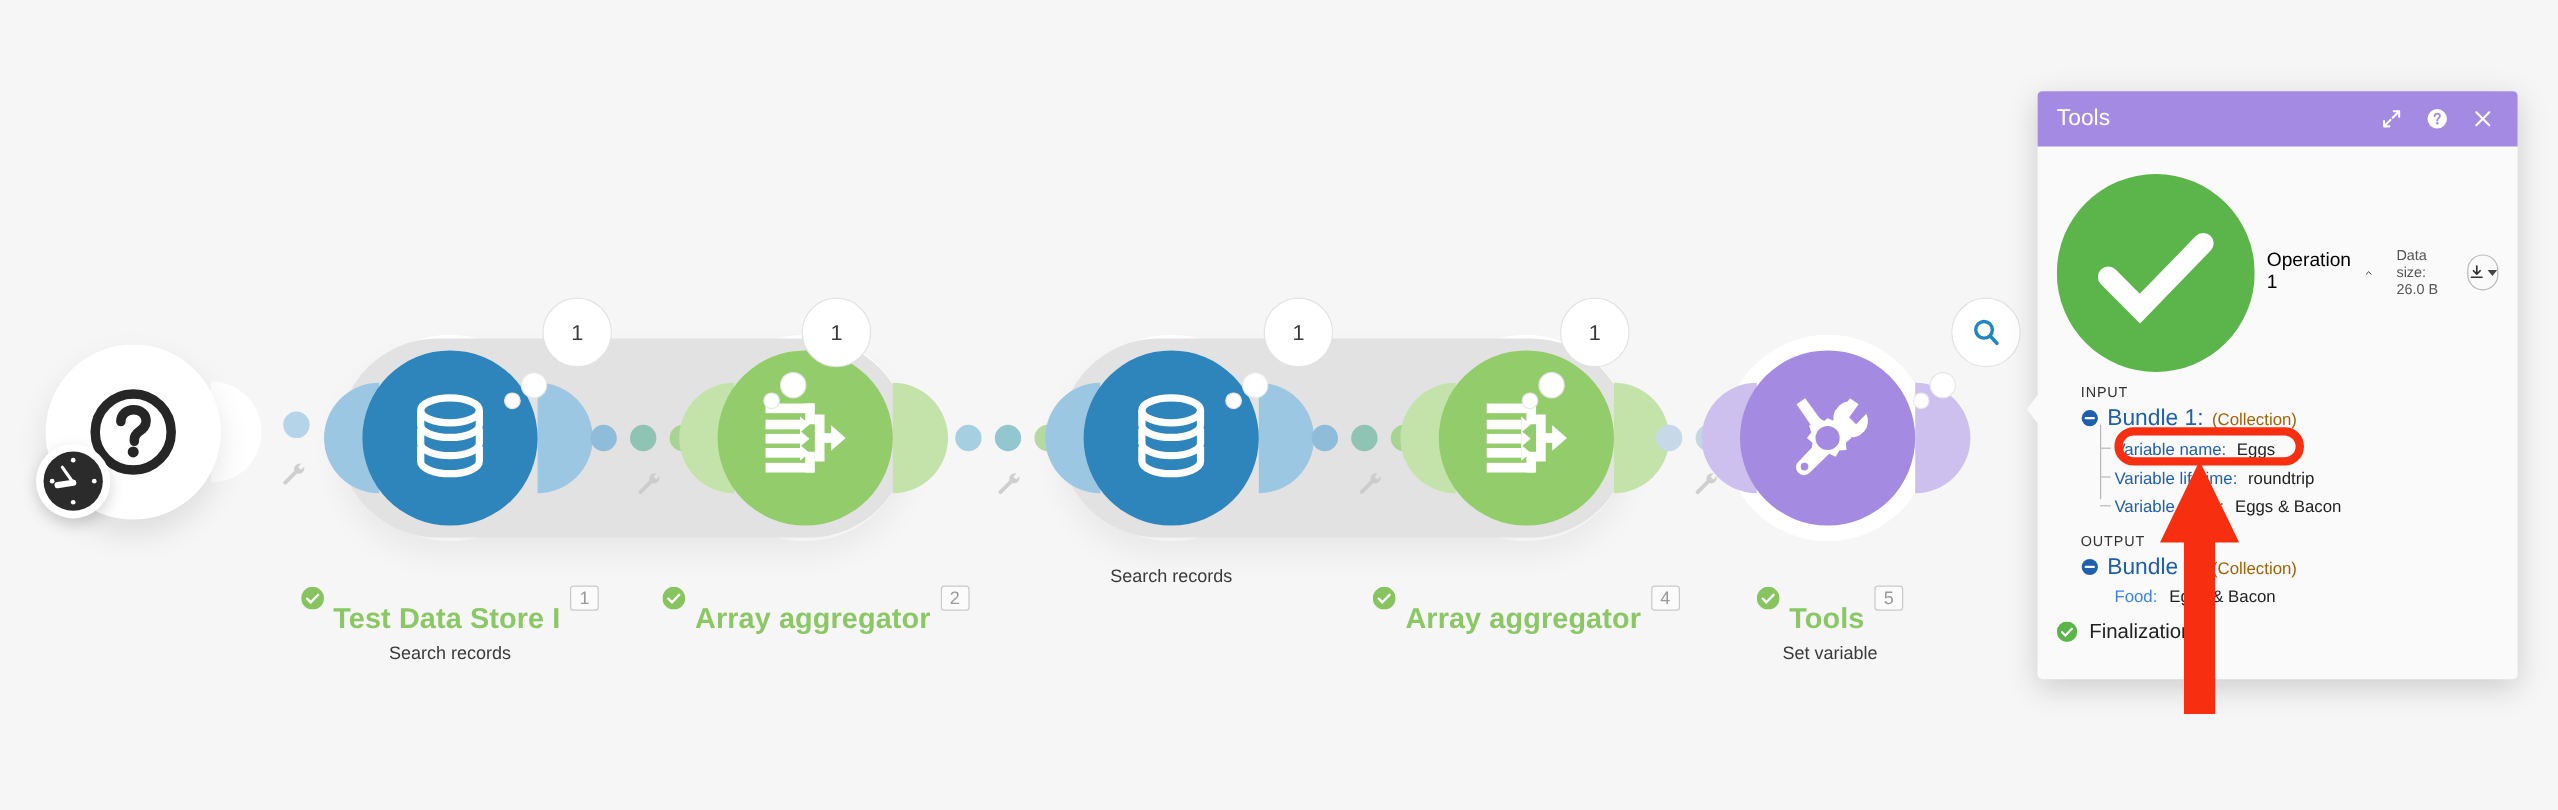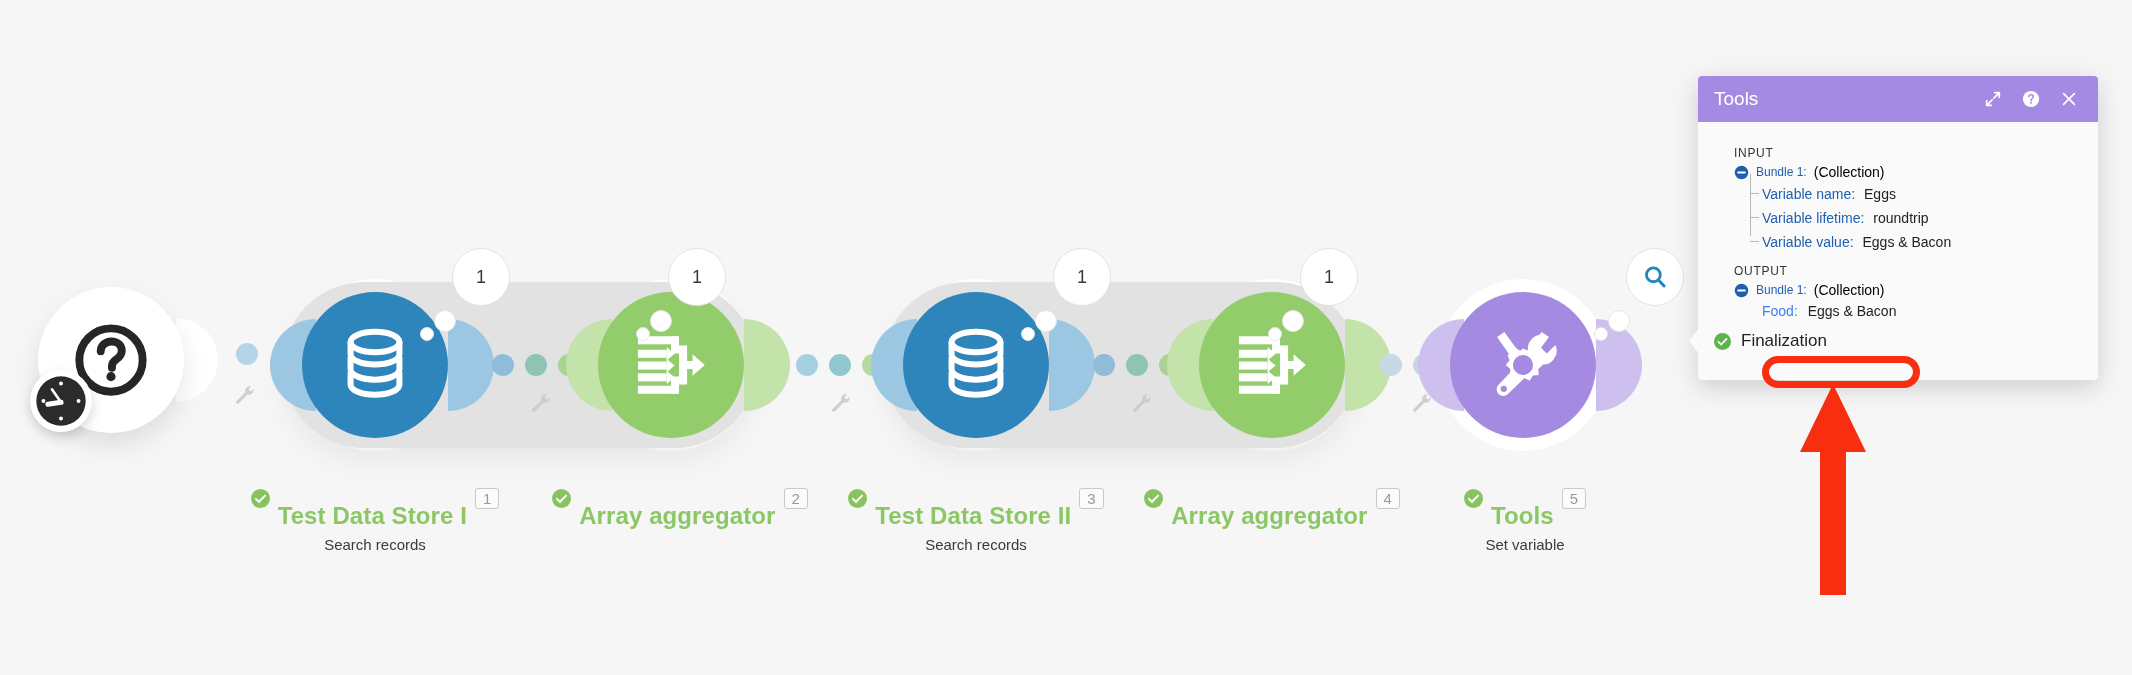--- a/index.html
+++ b/index.html
@@ -144,22 +144,22 @@
     display:flex;align-items:center;justify-content:center;gap:2px;
     background:#fafafa;cursor:pointer;margin-left:8px;
   }
   .dl-btn svg{width:14px;height:14px;}
   .dl-btn .cv{width:0;height:0;border-left:4px solid transparent;
     border-right:4px solid transparent;border-top:5px solid #444;}
 
   .sec-label{font-size:12px;color:#333;letter-spacing:.7px;margin:10px 0 4px 20px;}
   .bundle-row{display:flex;align-items:center;gap:7px;margin:3px 0 2px 20px;}
   .minus-ic{width:15px;height:15px;flex:0 0 auto;}
-  .b-key{font-size:12px;color:#1f5fb0;}
-  .b-type{font-size:14px;color:#000000;}
+  .b-key{font-size:19px;color:#1f5fb0;}
+  .b-type{font-size:14px;color:#a16207;}
 
   .kv{margin-left:48px;position:relative;font-size:14px;line-height:20px;padding:2px 0;}
   .kv .tick{
     position:absolute;left:-12px;top:11px;width:9px;height:1px;background:#b8b8b8;
   }
   .kv .vstem{
     position:absolute;left:-12px;top:-8px;width:1px;background:#b8b8b8;
   }
   .kv .k{color:#1f5fb0;}
   .kv .v{color:#222;margin-left:5px;}
@@ -388,28 +388,20 @@
           <circle cx="10" cy="10" r="10" fill="#87c45f"></circle>
             <path d="M5.2 10.4l3.2 3.2 6.4-6.6" fill="none" stroke="#fff" stroke-width="2.1" stroke-linecap="round"></path>
         </svg>
         <span class="title">Array aggregator</span>
         <span class="seq">2</span>
       </div>
       <div class="sub"></div>
     </div>
 
     <div class="node-label" style="left:816px;top:466px;width:320px;">
-      <div class="row">
-        <svg class="check" viewBox="0 0 20 20">
-          <circle cx="10" cy="10" r="10" fill="#87c45f"></circle>
-            <path d="M5.2 10.4l3.2 3.2 6.4-6.6" fill="none" stroke="#fff" stroke-width="2.1" stroke-linecap="round"></path>
-        </svg>
-        <span class="title">Test Data Store II</span>
-        <span class="seq">3</span>
-      </div>
       <div class="sub">Search records</div>
     </div>
 
     <div class="node-label" style="left:1112px;top:466px;width:320px;">
       <div class="row">
         <svg class="check" viewBox="0 0 20 20">
           <circle cx="10" cy="10" r="10" fill="#87c45f"></circle>
             <path d="M5.2 10.4l3.2 3.2 6.4-6.6" fill="none" stroke="#fff" stroke-width="2.1" stroke-linecap="round"></path>
         </svg>
         <span class="title">Array aggregator</span>
@@ -452,20 +444,39 @@
       <div class="hicon">
         <svg viewBox="0 0 20 20">
             <path d="M4 4l12 12M16 4L4 16" stroke="#fff" stroke-width="1.9" stroke-linecap="round"></path>
           </svg>
       </div>
     </div>
 
     <div class="panel-body">
 
 
+      <div class="op-line">
+        <svg class="gcheck" viewBox="0 0 20 20">
+          <circle cx="10" cy="10" r="10" fill="#5cb54a"></circle>
+            <path d="M5.2 10.4l3.2 3.2 6.4-6.6" fill="none" stroke="#fff" stroke-width="2.1" stroke-linecap="round"></path>
+        </svg>
+        <span class="lvl-text">Operation 1</span>
+        <svg class="caret" viewBox="0 0 14 14">
+          <path d="M2 9.5L7 4.5l5 5" fill="none" stroke="#333" stroke-width="1.9" stroke-linecap="round" stroke-linejoin="round"></path>
+        </svg>
+        <span class="spacer"></span>
+        <span class="dsize">Data size: 26.0 B</span>
+        <div class="dl-btn">
+          <svg viewBox="0 0 16 16">
+            <path d="M8 2v7.2M4.8 6.4L8 9.6l3.2-3.2" fill="none" stroke="#333" stroke-width="1.6" stroke-linecap="round" stroke-linejoin="round"></path>
+            <path d="M3 12.6h10" stroke="#333" stroke-width="1.6" stroke-linecap="round"></path>
+          </svg>
+          <span class="cv"></span>
+        </div>
+      </div>
 
       <div class="sec-label">INPUT</div>
 
       <div class="bundle-row">
         <svg class="minus-ic" viewBox="0 0 16 16">
           <circle cx="8" cy="8" r="7.2" fill="#1f5fb0"></circle>
             <path d="M4.4 8h7.2" stroke="#fff" stroke-width="2" stroke-linecap="round"></path>
         </svg>
         <span class="b-key">Bundle 1:</span>
         <span class="b-type">(Collection)</span>

